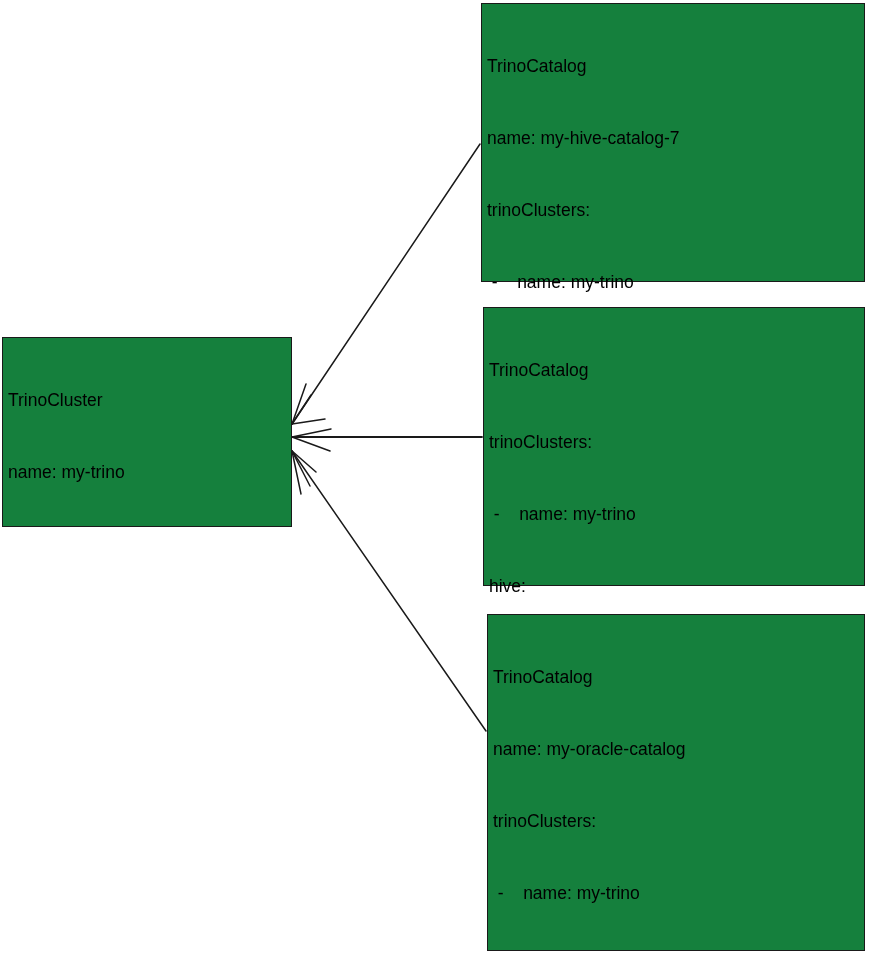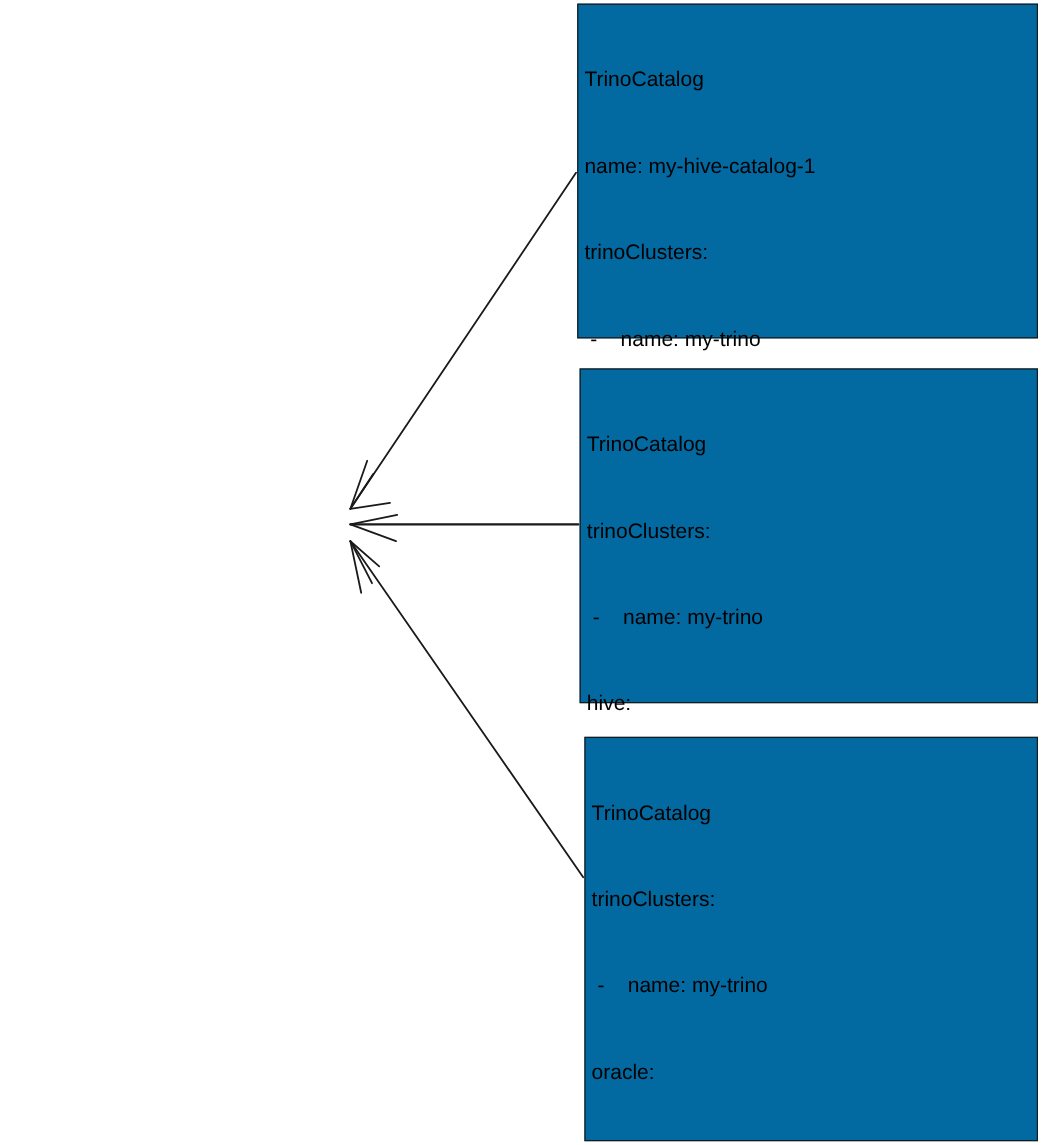--- a/index.html
+++ b/index.html
@@ -26,21 +26,21 @@
     position: absolute;
     left: 0;
     top: 0;
     width: 872px;
     height: 954px;
     pointer-events: none;
   }
   .node {
     position: absolute;
     box-sizing: border-box;
-    background: #0369a1;
+    background: #15803d;
     border: 1.6px solid #1a1a1a;
   }
   .node-text {
     position: absolute;
     left: 5px;
     top: 2px;
     right: 2px;
     font-size: 17.5px;
     line-height: 24px;
     white-space: pre;
@@ -106,25 +106,31 @@
 
       <g>
         <line x1="757" y1="816" x2="787" y2="853"></line>
         <line x1="787" y1="853" x2="760" y2="838"></line>
         <line x1="787" y1="853" x2="774" y2="825"></line>
       </g>
 
     </g>
   </svg>
 
+  <div class="node" id="node-cluster">
+    <div class="node-text">
+      <span class="yaml-line">TrinoCluster</span>
+      <span class="yaml-line">name: my-trino</span>
+    </div>
+  </div>
 
   <div class="node" id="node-catalog-1">
     <div class="node-text">
       <span class="yaml-line">TrinoCatalog</span>
-      <span class="yaml-line">name: my-hive-catalog-1</span>
+      <span class="yaml-line">name: my-hive-catalog-7</span>
       <span class="yaml-line">trinoClusters:</span>
       <span class="yaml-line"> -    name: my-trino</span>
       <span class="yaml-line">hive:</span>
       <span class="yaml-line">   s3: # S3ConnnectionSpec</span>
       <span class="yaml-line">      inline:</span>
       <span class="yaml-line">         host: minio</span>
       <span class="yaml-line">   metastore: # whatever</span>
     </div>
   </div>
 
@@ -136,20 +142,21 @@
       <span class="yaml-line">hive:</span>
       <span class="yaml-line">   hdfs:</span>
       <span class="yaml-line">      # TBD</span>
       <span class="yaml-line">   metastore: # whatever</span>
     </div>
   </div>
 
   <div class="node" id="node-catalog-3">
     <div class="node-text">
       <span class="yaml-line">TrinoCatalog</span>
+      <span class="yaml-line">name: my-oracle-catalog</span>
       <span class="yaml-line">trinoClusters:</span>
       <span class="yaml-line"> -    name: my-trino</span>
       <span class="yaml-line">oracle:</span>
       
       
     </div>
 
   </div>
 
 </div>

